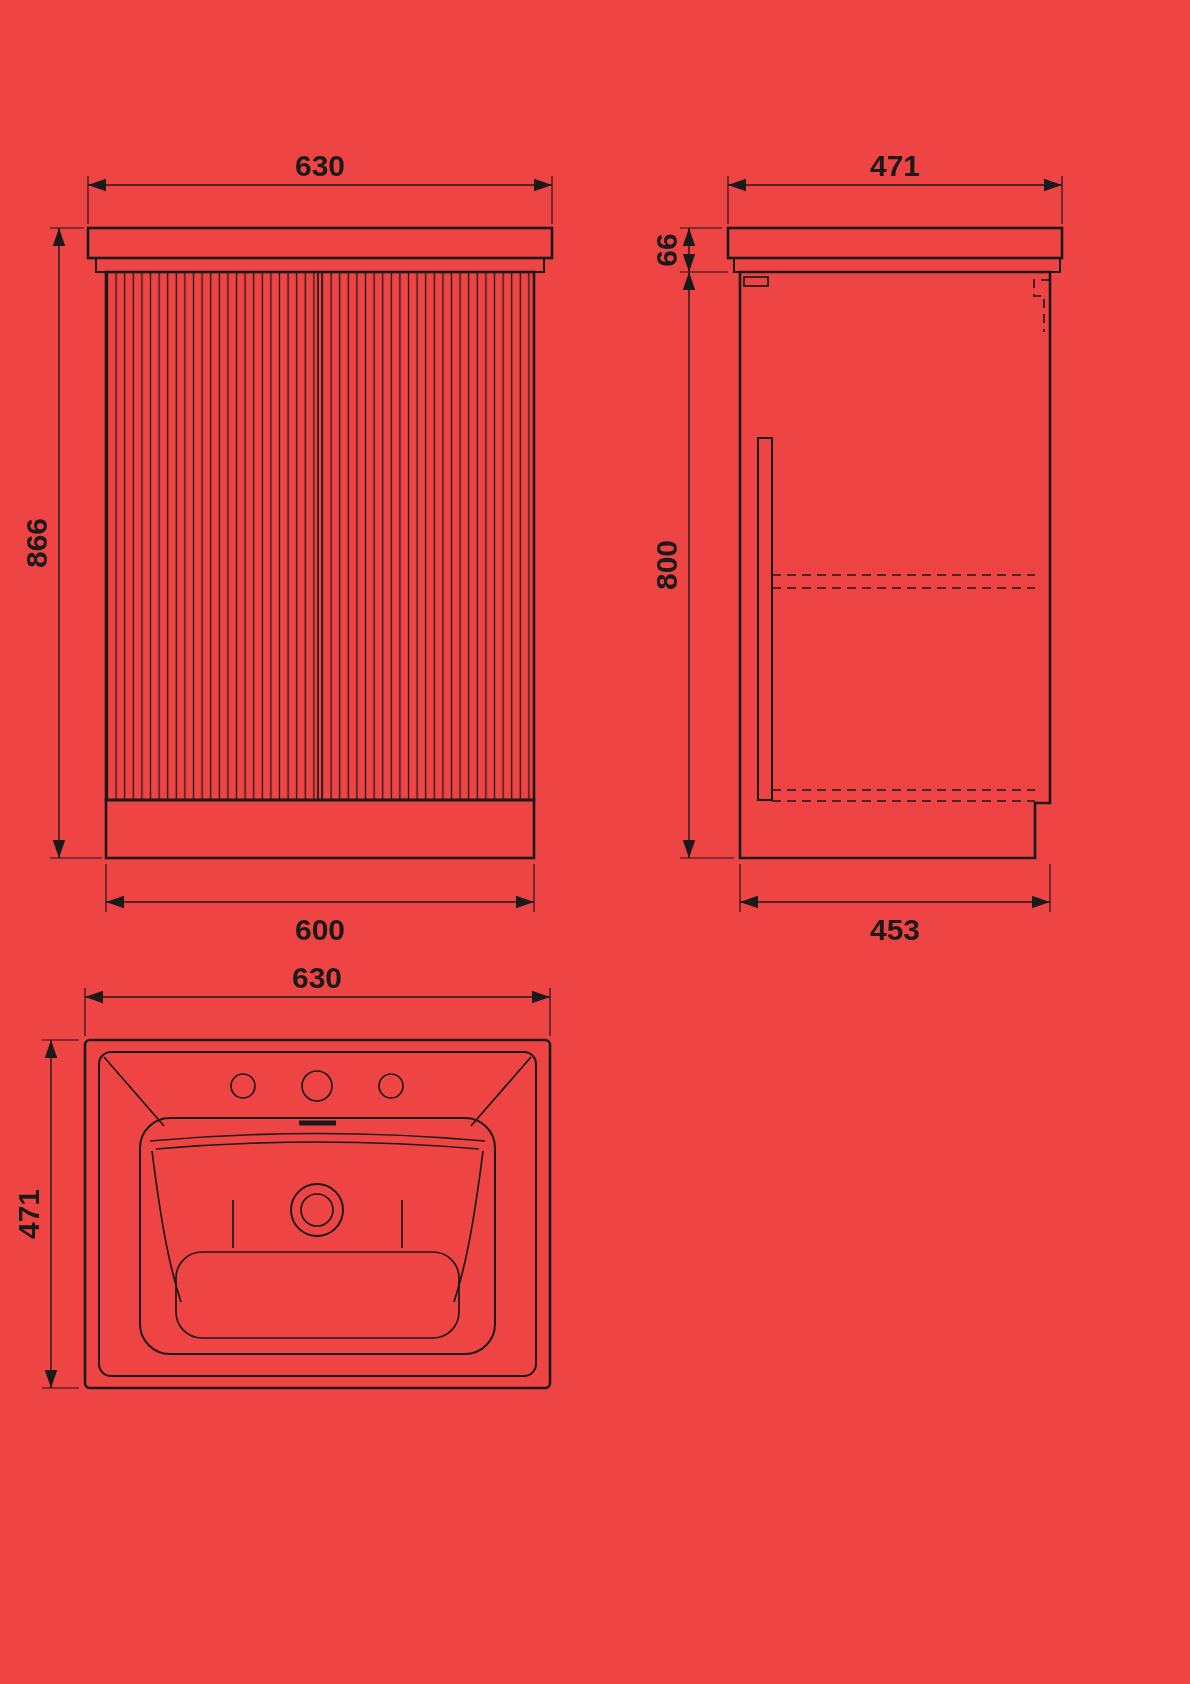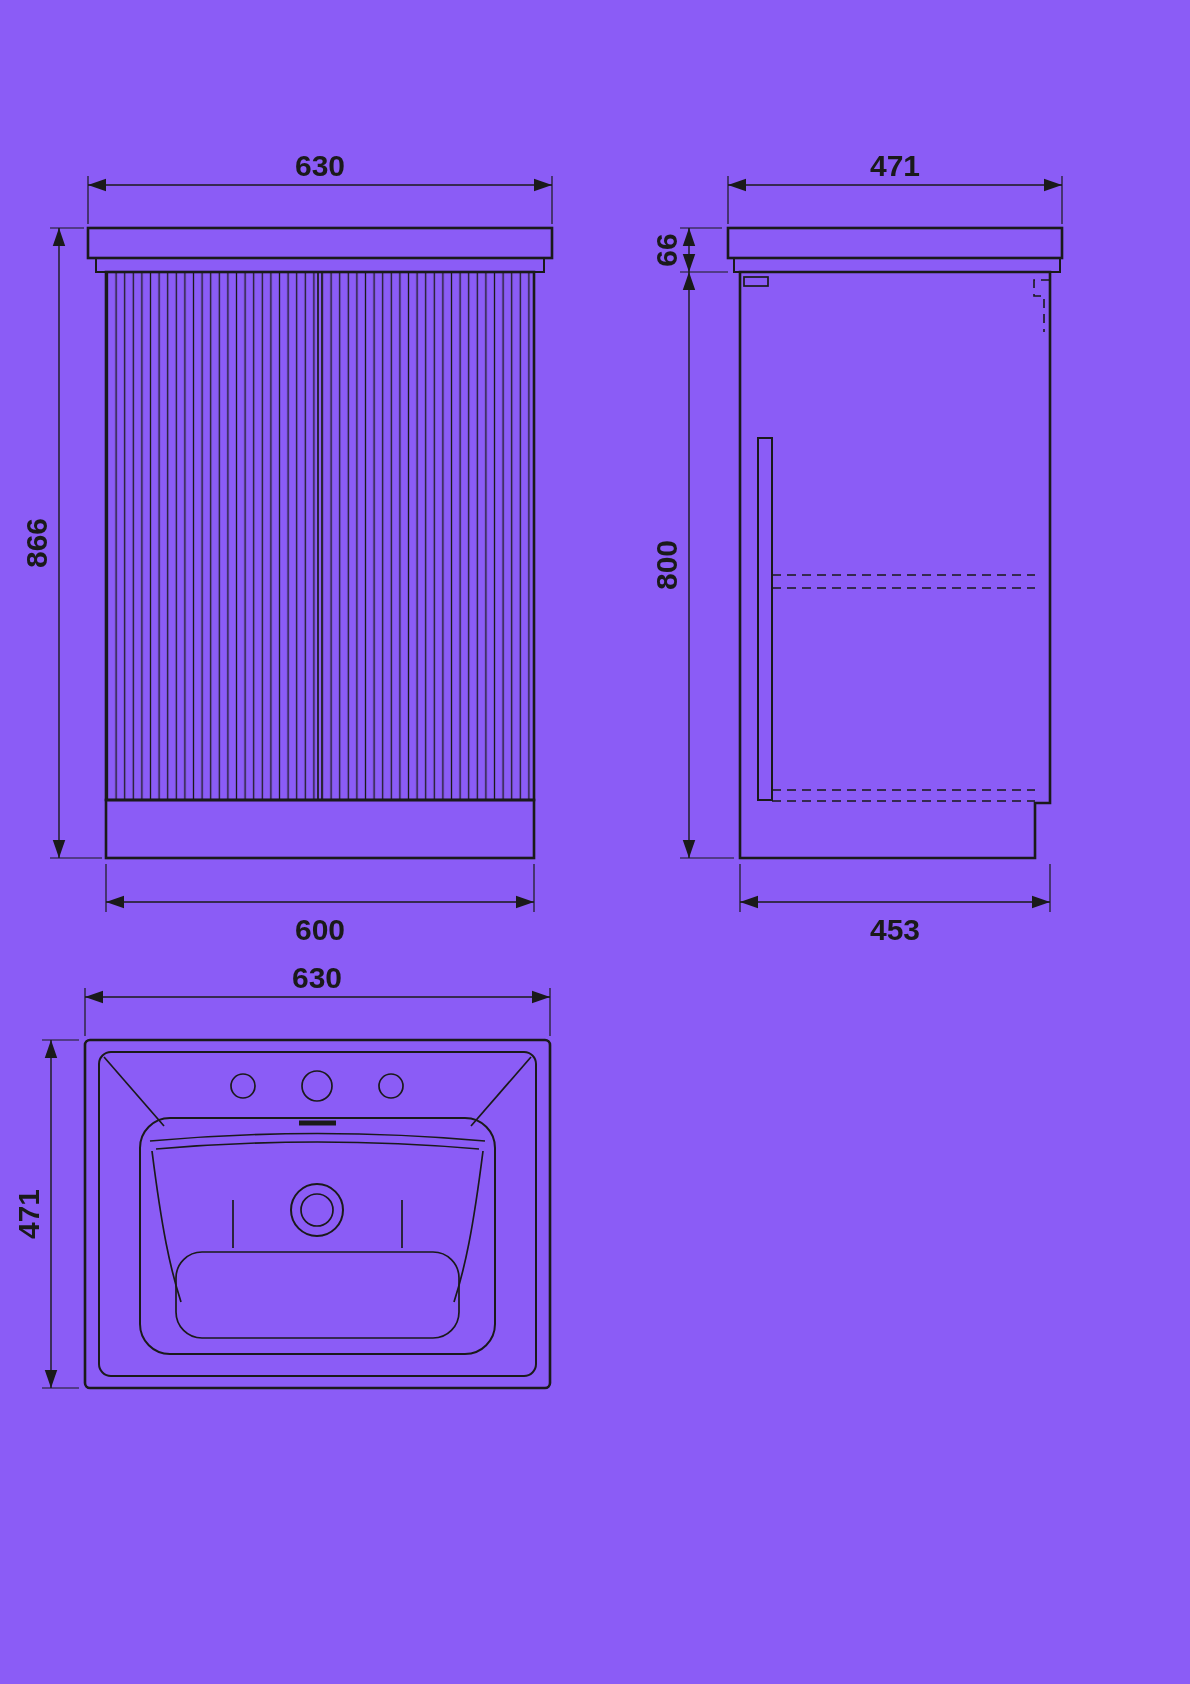--- a/index.html
+++ b/index.html
@@ -3,21 +3,21 @@
 <meta charset="utf-8">
 <style>
   html, body {
     margin: 0;
     padding: 0;
     background: #ffffff;
   }
   .page {
     width: 1190px;
     height: 1684px;
-    background: #8b5cf6;
+    background: #ef4444;
     position: relative;
     font-family: "Liberation Sans", sans-serif;
   }
   svg { display: block; }
   .outline  { fill: none; stroke: #1a1a1a; stroke-width: 2.6; }
   .outline2 { fill: none; stroke: #1a1a1a; stroke-width: 2.0; }
   .detail   { fill: none; stroke: #1a1a1a; stroke-width: 1.7; }
   .hidden-edge { fill: none; stroke: #1a1a1a; stroke-width: 1.6; stroke-dasharray: 9 6; }
   .dim-line { fill: none; stroke: #1a1a1a; stroke-width: 1.4; }
   .ext-line { fill: none; stroke: #1a1a1a; stroke-width: 1.2; }

